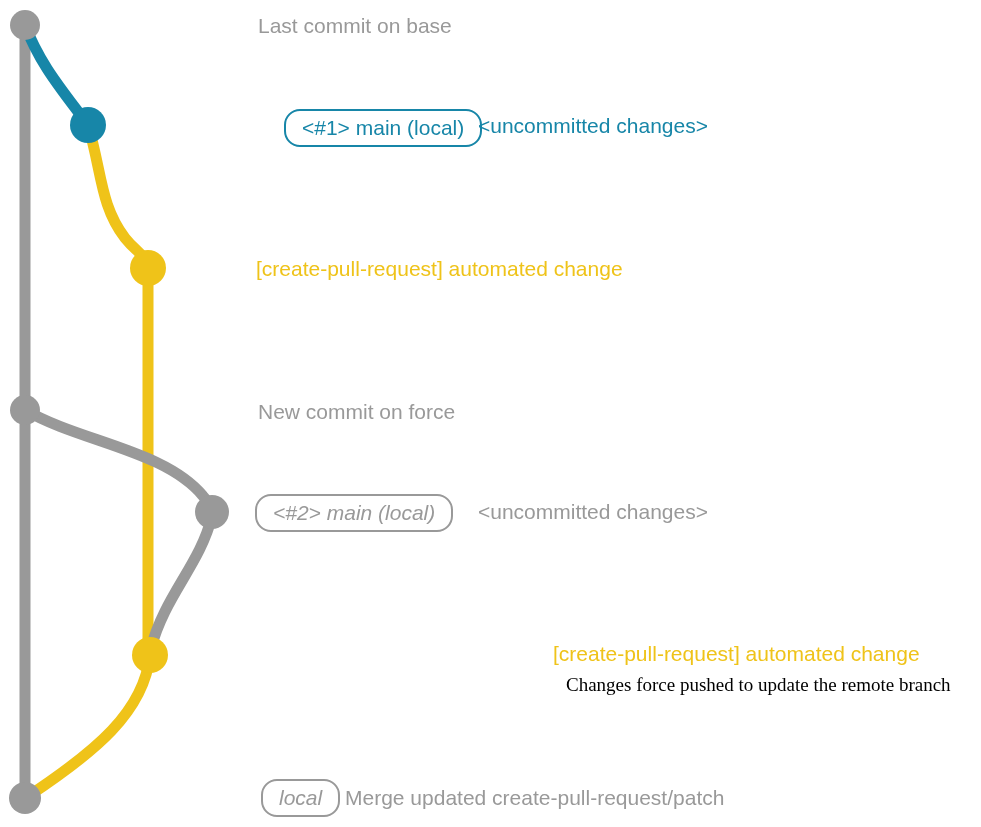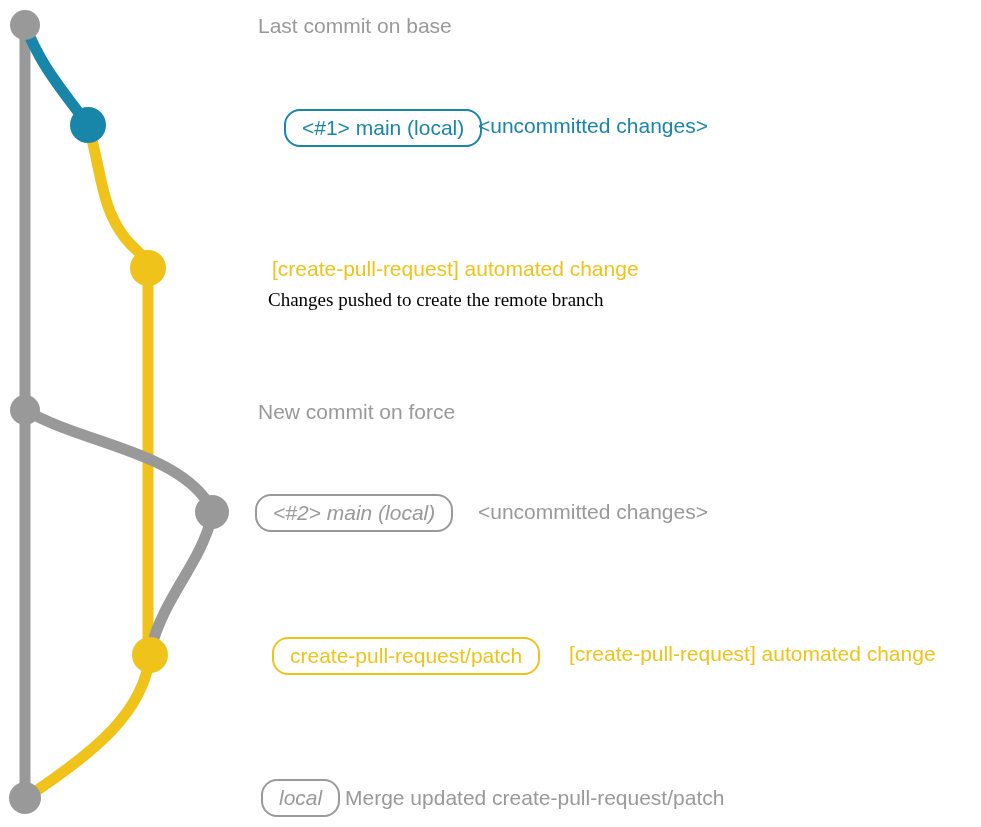--- a/index.html
+++ b/index.html
@@ -6,21 +6,21 @@
   .canvas{
     position:relative;width:981px;height:827px;background:#fff;overflow:hidden;
     font-family:"Liberation Sans",sans-serif;
     text-align:right;
   }
   .graph-svg{position:absolute;left:0;top:0;}
   .abs{position:absolute;white-space:nowrap;}
   .sans{font-size:21px;line-height:24px;}
   .gray{color:var(--gray);}
   .blue{color:var(--blue);}
-  .yellow{color:var(--yellow);margin-left:16px;}
+  .yellow{color:var(--yellow);}
   .serif{font-family:"Liberation Serif",serif;font-size:19px;line-height:22px;color:#000;}
   .pill{
     display:inline-block;border:2px solid;border-radius:16px;
     padding:5px 16px;font-size:21px;line-height:24px;background:#fff;
   }
   .pill.blue{border-color:var(--blue);}
   .pill.gray{border-color:var(--gray);font-style:italic;}
   .pill.yellow{border-color:var(--yellow);}
 </style>
 </head>
@@ -50,26 +50,25 @@
     <circle cx="150" cy="655" r="18" fill="#efc319"></circle>
     <circle cx="25" cy="798" r="16" fill="#999999"></circle>
   </svg>
 
   <div class="abs sans gray" style="left:258px;top:14px;">Last commit on base</div>
 
   <div class="abs pill blue" style="left:255px;top:109px;margin-left:29px;">&lt;#1&gt; main (local)</div>
   <div class="abs sans blue" style="left:478px;top:114px;">&lt;uncommitted changes&gt;</div>
 
   <div class="abs sans yellow" style="left:256px;top:257px;">[create-pull-request] automated change</div>
-  <div class="abs serif" style="left:268px;top:289px;">Changes pushed to create the remote branch</div>
 
   <div class="abs sans gray" style="left:258px;top:400px;">New commit on force</div>
 
   <div class="abs pill gray" style="left:255px;top:494px;color:var(--gray);">&lt;#2&gt; main (local)</div>
   <div class="abs sans gray" style="left:478px;top:500px;">&lt;uncommitted changes&gt;</div>
 
-  <div class="abs pill yellow" style="left:256px;top:637px;color:var(--yellow);">create-pull-request/patch</div>
   <div class="abs sans yellow" style="left:553px;top:642px;">[create-pull-request] automated change</div>
+  <div class="abs serif" style="left:566px;top:674px;">Changes force pushed to update the remote branch</div>
 
   <div class="abs pill gray" style="left:261px;top:779px;color:var(--gray);">local</div>
   <div class="abs sans gray" style="left:345px;top:786px;">Merge updated create-pull-request/patch</div>
 
 </div>
 
 </body></html>

